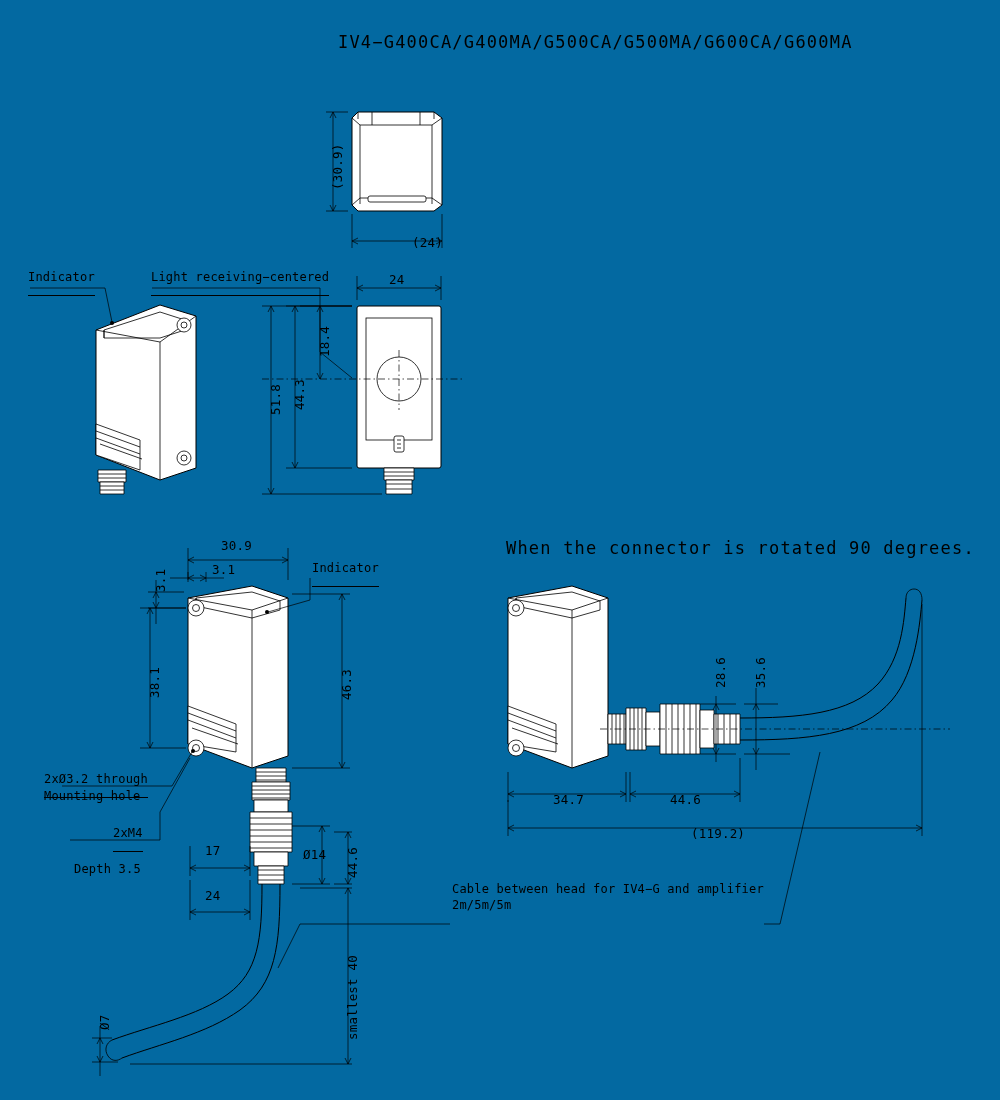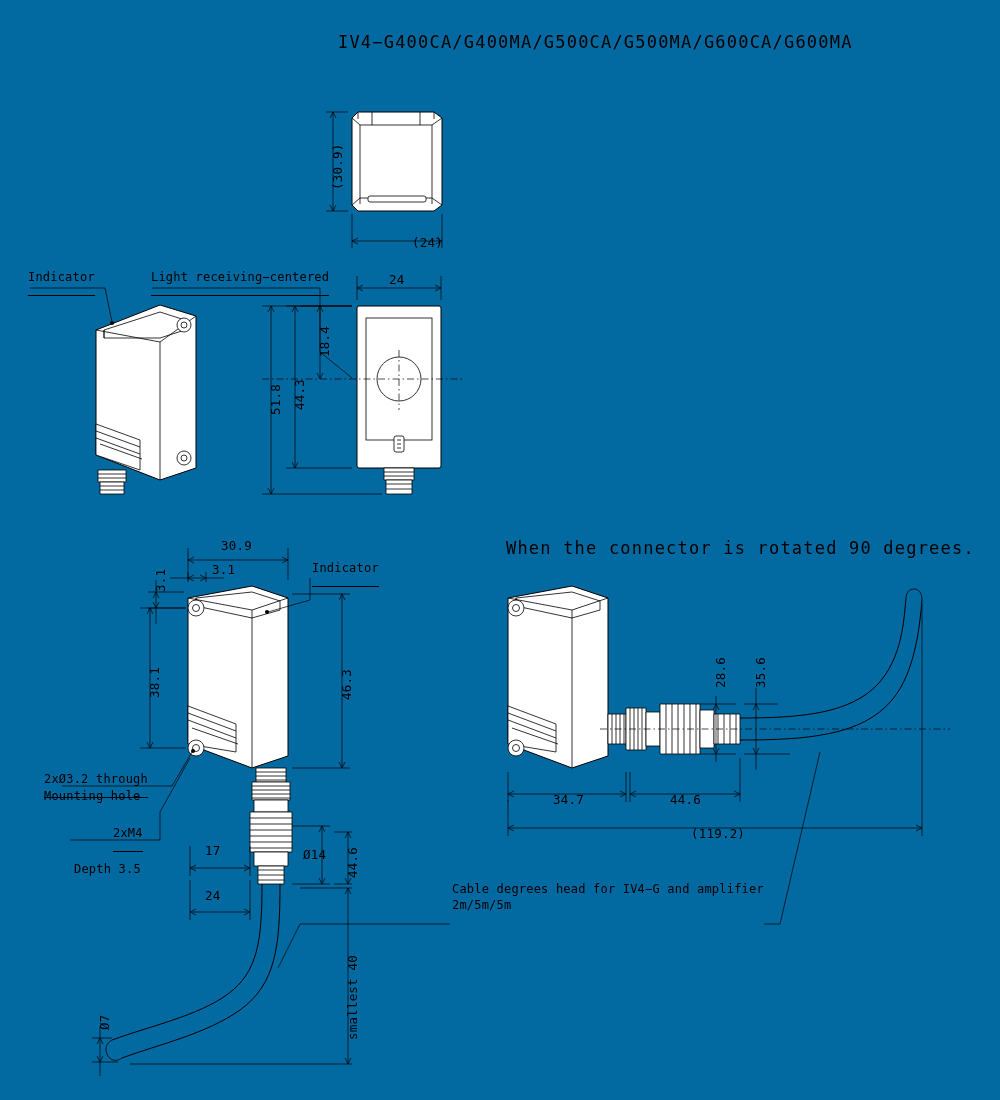--- a/index.html
+++ b/index.html
@@ -359,21 +359,21 @@
   <div class="txt t-dim" style="left:303px; top:847px;">Ø14</div>
   <div class="txt t-dim rot90" style="left:345px; top:878px;">44.6</div>
   <div class="txt t-dim rot90" style="left:345px; top:1040px;">smallest 40</div>
   <div class="txt t-dim rot90" style="left:97px; top:1030px;">Ø7</div>
 
   <div class="txt t-small underline" style="left:44px; top:772px;">2xØ3.2 through</div>
   <div class="txt t-small" style="left:44px; top:789px;">Mounting hole</div>
   <div class="txt t-small underline" style="left:65px; top:826px;margin-left:48px;">2xM4</div>
   <div class="txt t-small" style="left:74px; top:862px;">Depth 3.5</div>
 
-  <div class="txt t-small" style="left:452px; top:882px;">Cable degrees head for IV4−G and amplifier</div>
+  <div class="txt t-small" style="left:452px; top:882px;">Cable between head for IV4−G and amplifier</div>
   <div class="txt t-small" style="left:452px; top:898px;">2m/5m/5m</div>
 
   <div class="txt t-dim rot90" style="left:713px; top:688px;">28.6</div>
   <div class="txt t-dim rot90" style="left:753px; top:688px;">35.6</div>
   <div class="txt t-dim" style="left:553px; top:792px;">34.7</div>
   <div class="txt t-dim" style="left:670px; top:792px;">44.6</div>
   <div class="txt t-dim" style="left:691px; top:826px;">(119.2)</div>
 
 </div>
 

